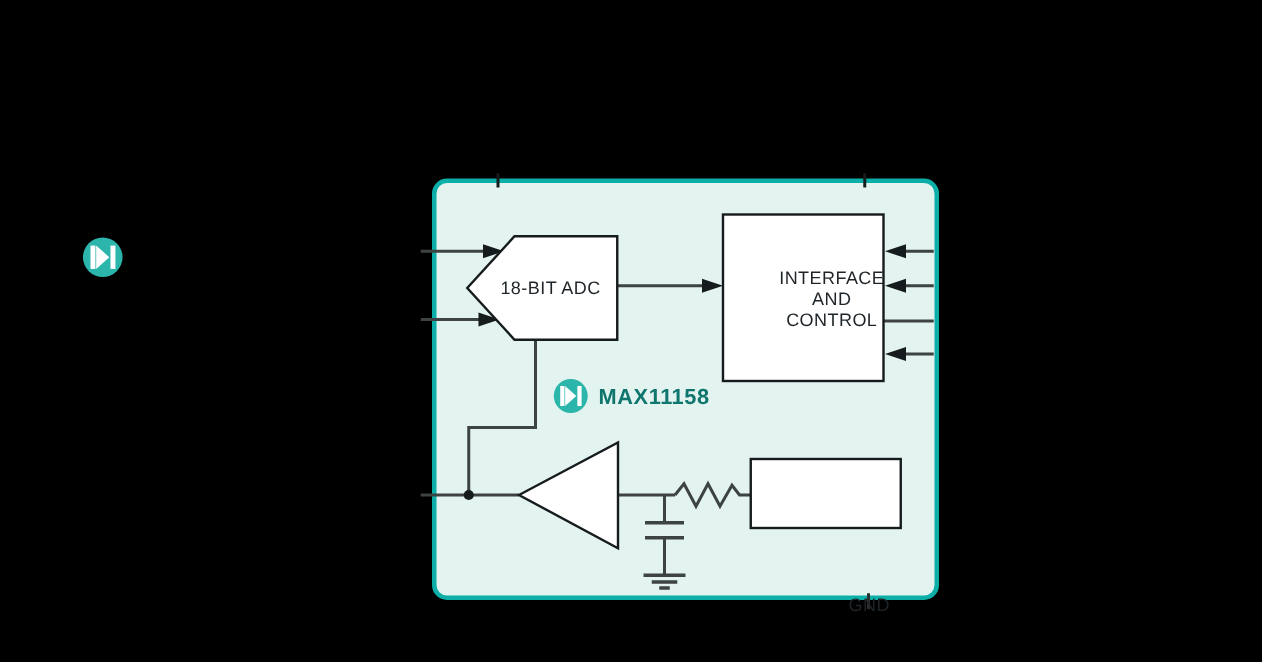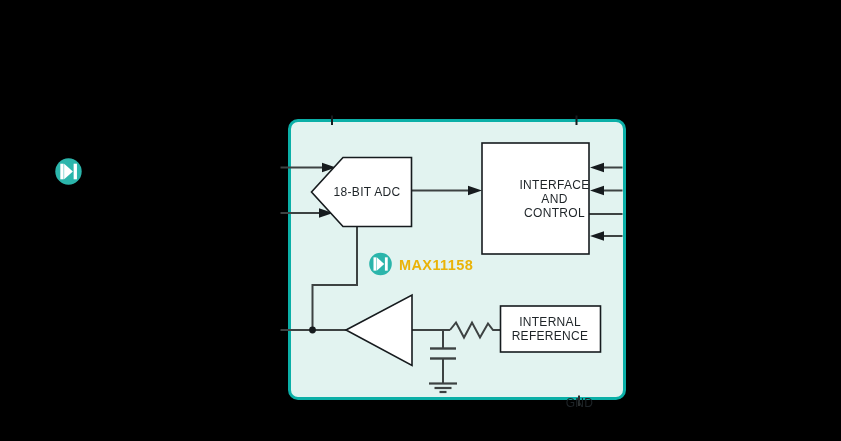--- a/index.html
+++ b/index.html
@@ -25,21 +25,21 @@
   }
   .lbl-refbuf{left:359px;top:316px;width:53px;font-size:12px;line-height:14px;}
   .lbl-intref{
     left:500px;top:306px;width:100px;height:46px;
     display:flex;align-items:center;justify-content:center;
     font-size:12px;line-height:14.5px;
   }
   .lbl-gnd{left:557px;top:396px;width:45px;font-size:12px;}
   .lbl-part{
     left:399px;top:257px;width:110px;text-align:left;
-    font-size:14.5px;font-weight:bold;color:#eab308;letter-spacing:0.4px;
+    font-size:14.5px;font-weight:bold;color:#0f766e;letter-spacing:0.4px;
   }
 </style>
 </head>
 <body>
 
 <div id="canvas">
 
   <div id="chip-box"></div>
 
   <svg class="overlay" width="841" height="441" viewBox="0 0 841 441">
@@ -111,20 +111,18 @@
     </g>
   </svg>
 
   <div class="lbl lbl-adc">18-BIT ADC</div>
 
   <div class="lbl lbl-interface">INTERFACE
 AND
 CONTROL</div>
 
 
-  <div class="lbl lbl-intref">INTERNAL
-REFERENCE</div>
 
   <div class="lbl lbl-gnd">GND</div>
 
   <div class="lbl lbl-part">MAX11158</div>
 
 </div>
 
 </body></html>

